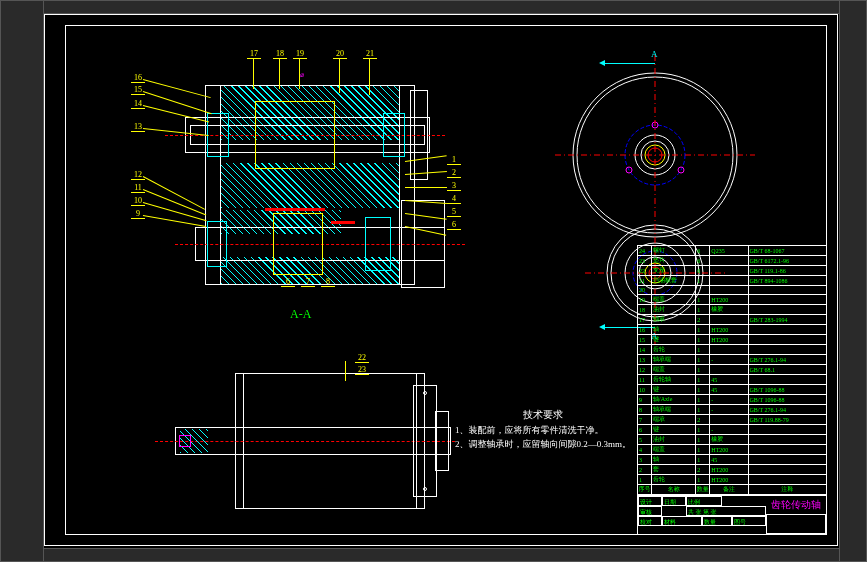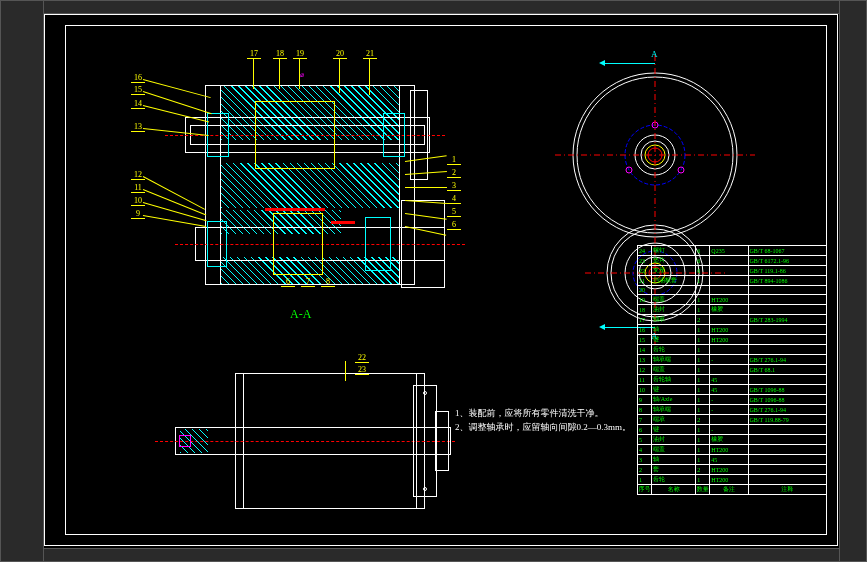--- a/index.html
+++ b/index.html
@@ -292,20 +292,21 @@
 
     <div style="position:absolute;left:278px;top:36px;width:4px;height:4px;border:1px solid #fff;border-radius:50%"></div>
     <div style="position:absolute;left:278px;top:132px;width:4px;height:4px;border:1px solid #fff;border-radius:50%"></div>
 
     <div class="callout-num" style="left:210px;top:-2px">22</div>
     <div class="callout-num" style="left:210px;top:10px">23</div>
     <div class="callout-line" style="left:200px;top:6px;width:1px;height:20px;background:#ff0"></div>
   </div>
 
   <div class="tech-req">
+    <div class="title">技术要求</div>
     <div>1、装配前，应将所有零件清洗干净。</div>
     <div>2、调整轴承时，应留轴向间隙0.2—0.3mm。</div>
   </div>
 
   <table class="parts-table">
     <tbody id="parts-body">
         <tr>
           <td style="width: 14px;">24</td>
           <td style="width: 44px;">螺钉</td>
           <td style="width: 14px;">6</td>
@@ -478,14 +479,27 @@
       <tr>
         <th>序号</th>
         <th>名称</th>
         <th>数量</th>
         <th>备注</th>
         <th>注释</th>
       </tr>
     </tfoot>
   </table>
 
+  <div class="title-block">
+    <div class="title-main">齿轮传动轴</div>
+    <div class="cell" style="left:0;top:0;width:24px;height:10px">设计</div>
+    <div class="cell" style="left:0;top:10px;width:24px;height:10px">审核</div>
+    <div class="cell" style="left:0;top:20px;width:24px;height:10px">校对</div>
+    <div class="cell" style="left:24px;top:0;width:24px;height:10px">日期</div>
+    <div class="cell" style="left:48px;top:0;width:36px;height:10px">比例</div>
+    <div class="cell" style="left:48px;top:10px;width:80px;height:10px">共 张 第 张</div>
+    <div class="cell" style="left:24px;top:20px;width:40px;height:10px">材料</div>
+    <div class="cell" style="left:64px;top:20px;width:30px;height:10px">数量</div>
+    <div class="cell" style="left:94px;top:20px;width:34px;height:10px">图号</div>
+    <div class="cell" style="left:128px;top:18px;width:60px;height:20px"></div>
+  </div>
 
 </div>
 
 </body></html>

